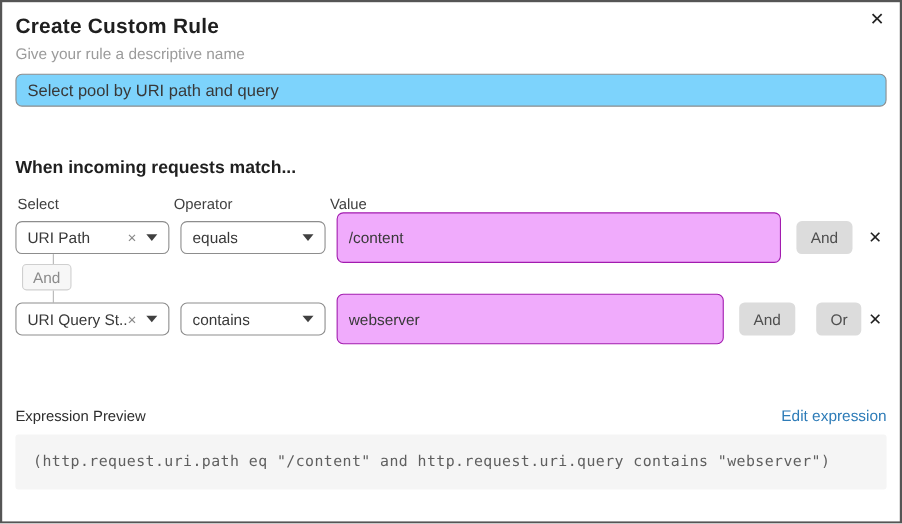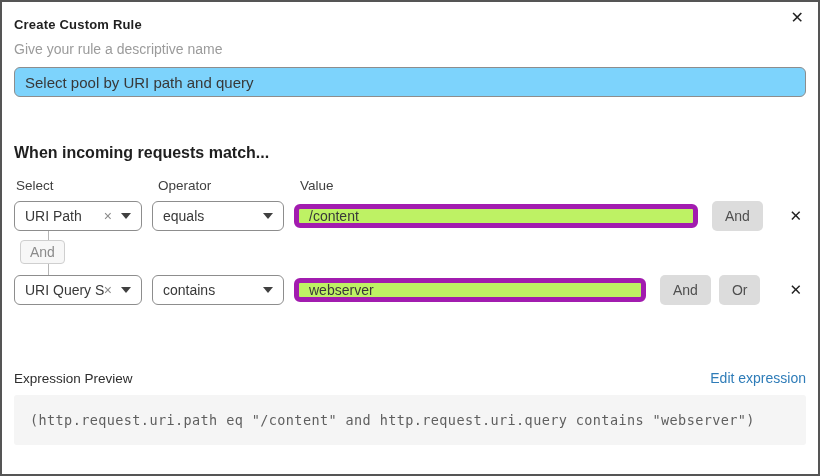--- a/index.html
+++ b/index.html
@@ -7,21 +7,21 @@
   body { font-family:"Liberation Sans","DejaVu Sans",sans-serif; color:#333; }
   .modal {
     width:820px; height:476px;
     border:2px solid #555;
     background:#fff;
     position:relative;
     padding:0 12px;
     overflow:hidden;
   }
   .header { padding-top:10px; position:relative; }
-  .title { font-size:13px; font-weight:700; color:#1f1f1f; line-height:26px; letter-spacing:.2px; }
+  .title { font-size:19px; font-weight:700; color:#1f1f1f; line-height:26px; letter-spacing:.2px; }
   .close-btn {
     position:absolute; top:2px; right:-2px;
     font-size:16px; font-weight:700; color:#222;
     background:none; border:none; cursor:pointer; line-height:20px; padding:4px;
     font-family:"DejaVu Sans",sans-serif;
   }
   .rule-label { margin-top:17px; font-size:15px; color:#2e2e2e; line-height:18px; }
   .rule-helper { margin-top:3px; font-size:14px; color:#9b9b9b; line-height:17px; }
   .text-input {
     margin-top:9px; width:100%; height:30px;
@@ -34,45 +34,45 @@
   .col-labels { margin-top:15px; display:flex; font-size:13.5px; color:#3f3f3f; line-height:17px; }
   .col-labels .lbl-field { width:144px; padding-left:2px; }
   .col-labels .lbl-operator { width:142px; }
   .col-labels .lbl-value { }
   .cond-row { margin-top:7px; display:flex; align-items:center; height:30px; }
   .select-box {
     height:30px; border:1px solid #8d8d8d; border-radius:6px;
     display:flex; align-items:center; padding:0 10px;
     font-size:14px; color:#383838; background:#fff; cursor:pointer;
   }
-  .select-field { width:128px; margin-right:10px; }
+  .select-field { width:140px; margin-right:10px; }
   .select-operator { width:132px; margin-right:10px; }
   .select-text { white-space:nowrap; overflow:hidden; }
   .spacer { flex:1; }
   .clear-x { color:#8a8a8a; font-size:14px; margin-right:9px; line-height:1; cursor:pointer; }
   .caret {
     width:0; height:0; flex:none;
     border-left:5px solid transparent; border-right:5px solid transparent;
     border-top:6px solid #404040;
   }
   .value-input {
-    height:24px; border:5px solid #a21caf; border-radius:6px;
+    height:46px; border:1px solid #a21caf; border-radius:6px;
     padding:0 10px; font-size:14px; color:#383838;
     font-family:"Liberation Sans","DejaVu Sans",sans-serif;
-    outline:none; background:#bef264;
+    outline:none; background:#f0abfc;
   }
   .value-row1 { width:404px; }
   .value-row2 { width:352px; }
   .conj-btn {
     height:30px; padding:0 13px; margin-left:14px;
     background:#dcdcdc; border:none; border-radius:5px;
     font-size:14px; color:#4f4f4f; cursor:pointer;
     font-family:"Liberation Sans","DejaVu Sans",sans-serif;
   }
-  .conj-btn + .conj-btn { margin-left:8px; }
+  .conj-btn + .conj-btn { margin-left:19px; }
   .remove-btn {
     margin-left:auto; margin-right:2px;
     background:none; border:none; cursor:pointer;
     font-size:15px; font-weight:700; color:#222; line-height:1; padding:2px;
     font-family:"DejaVu Sans",sans-serif;
   }
   .connector { padding-left:22px; }
   .connector .vline { width:1px; background:#b5b5b5; margin-left:12px; }
   .vline-top { height:9px; }
   .vline-bottom { height:11px; }

